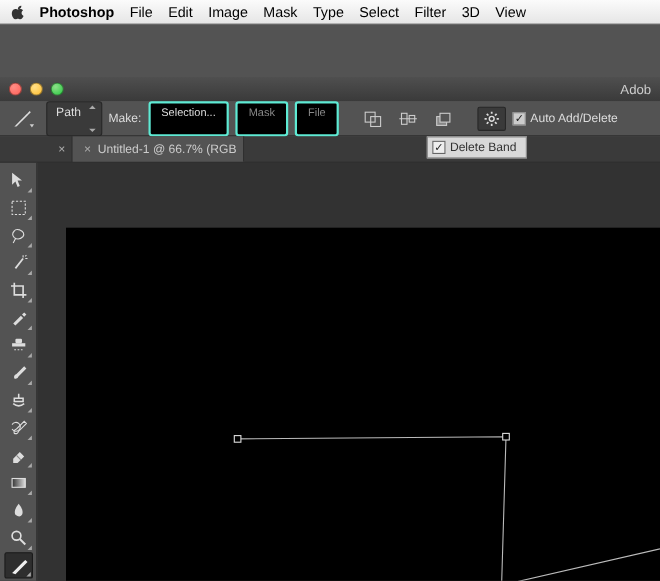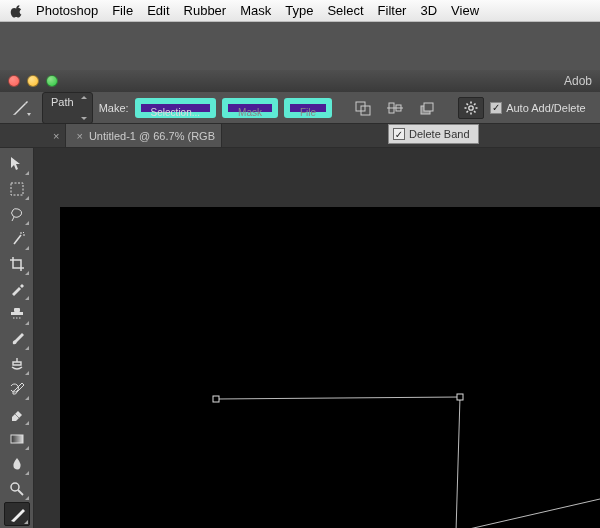--- a/index.html
+++ b/index.html
@@ -1,37 +1,37 @@
 <!DOCTYPE html>
 <html><head>
 <meta charset="utf-8">
 <style>
 * { margin: 0; padding: 0; box-sizing: border-box; font-family: "Lucida Grande", Arial, sans-serif; }
 body { width: 600px; height: 528px; overflow: hidden; background: #535353; }
 
 .menubar { height: 22px; background: linear-gradient(#fbfbfb,#e6e6e6); display: flex; align-items: center; padding-left: 10px; font-size: 13px; color: #000; border-bottom: 1px solid #bbb; }
 .menubar .apple { margin-right: 12px; }
-.menubar .app-name { font-weight: normal; margin-right: 14px; }
+.menubar .app-name { font-weight: bold; margin-right: 14px; }
 .menubar .menu-item { margin-right: 14px; cursor: default; }
 
 .window-chrome { height: 22px; background: linear-gradient(#4f4f4f,#3a3a3a); display: flex; align-items: center; padding-left: 8px; color: #ddd; font-size: 12px; margin-top: 48px; }
 .traffic { display: flex; gap: 7px; margin-right: 12px; }
 .traffic .dot { width: 12px; height: 12px; border-radius: 50%; border: 1px solid rgba(0,0,0,0.4); }
 .dot.red { background: radial-gradient(circle at 35% 30%, #ff8e86, #ff5f57); }
 .dot.yellow { background: radial-gradient(circle at 35% 30%, #ffe08a, #ffbd2e); }
 .dot.green { background: radial-gradient(circle at 35% 30%, #8fe08a, #28c840); }
 .window-title { flex: 1; text-align: right; padding-right: 8px; color: #ccc; }
 
 .options-bar { height: 32px; background: #535353; border-bottom: 1px solid #2c2c2c; display: flex; align-items: center; padding: 0 6px; gap: 6px; font-size: 11px; color: #ddd; }
 .tool-ind { width: 30px; height: 22px; display: flex; align-items: center; justify-content: center; }
 .dropdown { background: #3a3a3a; border: 1px solid #272727; border-radius: 3px; padding: 2px 18px 2px 8px; color: #ddd; position: relative; height: 32px; line-height: 14px; cursor: default; }
 .dropdown::after { content:""; position:absolute; right:5px; top:3px; width:0; height:0; border-left:3px solid transparent; border-right:3px solid transparent; border-bottom:3px solid #aaa; }
 .dropdown::before { content:""; position:absolute; right:5px; bottom:3px; width:0; height:0; border-left:3px solid transparent; border-right:3px solid transparent; border-top:3px solid #aaa; }
 .opt-label { font-size: 11px; color: #ddd; }
-.opt-btn { background: #4c1d95; border: 6px solid #5eead4; border-radius: 3px; padding: 3px 10px; color: #ddd; font-size: 10px; cursor: default; height: 20px; line-height: 12px; }
+.opt-btn { background: #000000; border: 2px solid #5eead4; border-radius: 3px; padding: 3px 10px; color: #ddd; font-size: 10px; cursor: default; height: 32px; line-height: 12px; }
 .opt-btn.dim { color: #888; }
 .icon-btn { width: 26px; height: 22px; display: flex; align-items: center; justify-content: center; border-radius: 2px; cursor: default; }
 .icon-btn.sel { background: #3a3a3a; border: 1px solid #272727; }
 .checkbox { width: 12px; height: 12px; border: 1px solid #888; background: #ccc; display: inline-flex; align-items: center; justify-content: center; font-size: 10px; color: #222; margin-right: 4px; }
 .cb-wrap { display: flex; align-items: center; }
 
 .tab-bar { height: 24px; background: #3a3a3a; display: flex; align-items: stretch; font-size: 11px; border-bottom: 1px solid #2c2c2c; padding-left: 43px; position: relative; }
 .tab { display: flex; align-items: center; padding: 0 6px 0 10px; color: #ccc; gap: 6px; cursor: default; border-right: 1px solid #2c2c2c; }
 .tab.active { background: #535353; }
 .tab .close { color: #aaa; font-size: 11px; }
@@ -57,21 +57,21 @@
 
 <div class="menubar">
   <span class="apple">
     <svg width="14" height="14" viewBox="0 0 14 14">
         <path fill="#333" d="M9.4 1.3c.1.9-.3 1.7-.8 2.2-.6.6-1.5 1-2.3.9-.1-.8.3-1.7.8-2.2C7.7 1.6 8.6 1.2 9.4 1.3zM11.4 10.5c-.3.7-.7 1.4-1.3 2-.5.5-1.1 1.1-1.9 1.1-.8 0-1-.5-2-.5s-1.2.5-2 .5c-.8 0-1.4-.6-1.9-1.1C1 11.1.1 8 1.2 5.9c.6-1.1 1.7-1.8 2.9-1.8.8 0 1.6.5 2.1.5.5 0 1.5-.6 2.5-.5.4 0 1.6.2 2.4 1.3-2.1 1.2-1.8 4.1.3 5.1z"></path>
       </svg>
   </span>
   <span class="app-name">Photoshop</span>
   <span class="menu-item">File</span>
   <span class="menu-item">Edit</span>
-  <span class="menu-item">Rubber</span>
+  <span class="menu-item">Image</span>
   <span class="menu-item">Mask</span>
   <span class="menu-item">Type</span>
   <span class="menu-item">Select</span>
   <span class="menu-item">Filter</span>
   <span class="menu-item">3D</span>
   <span class="menu-item">View</span>
 </div>
 
 <div class="window-chrome">
   <div class="traffic">

